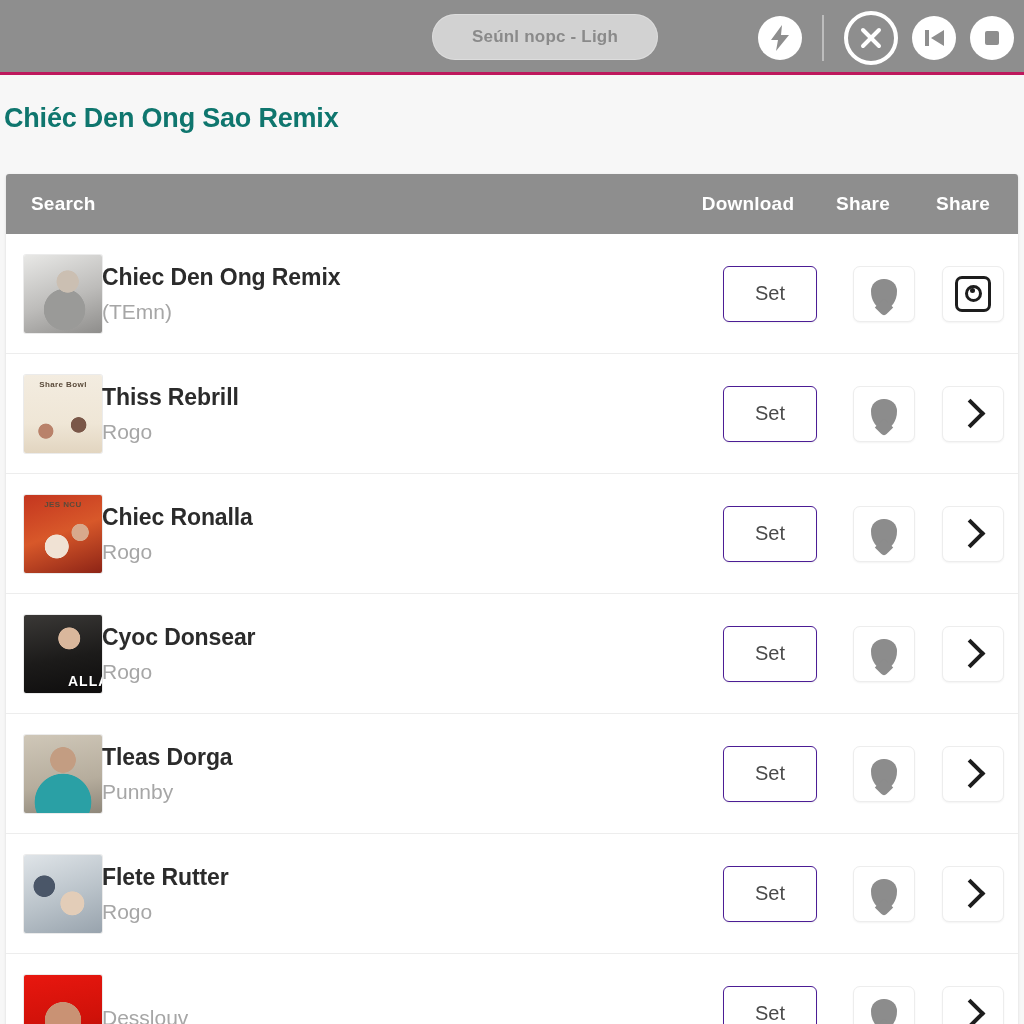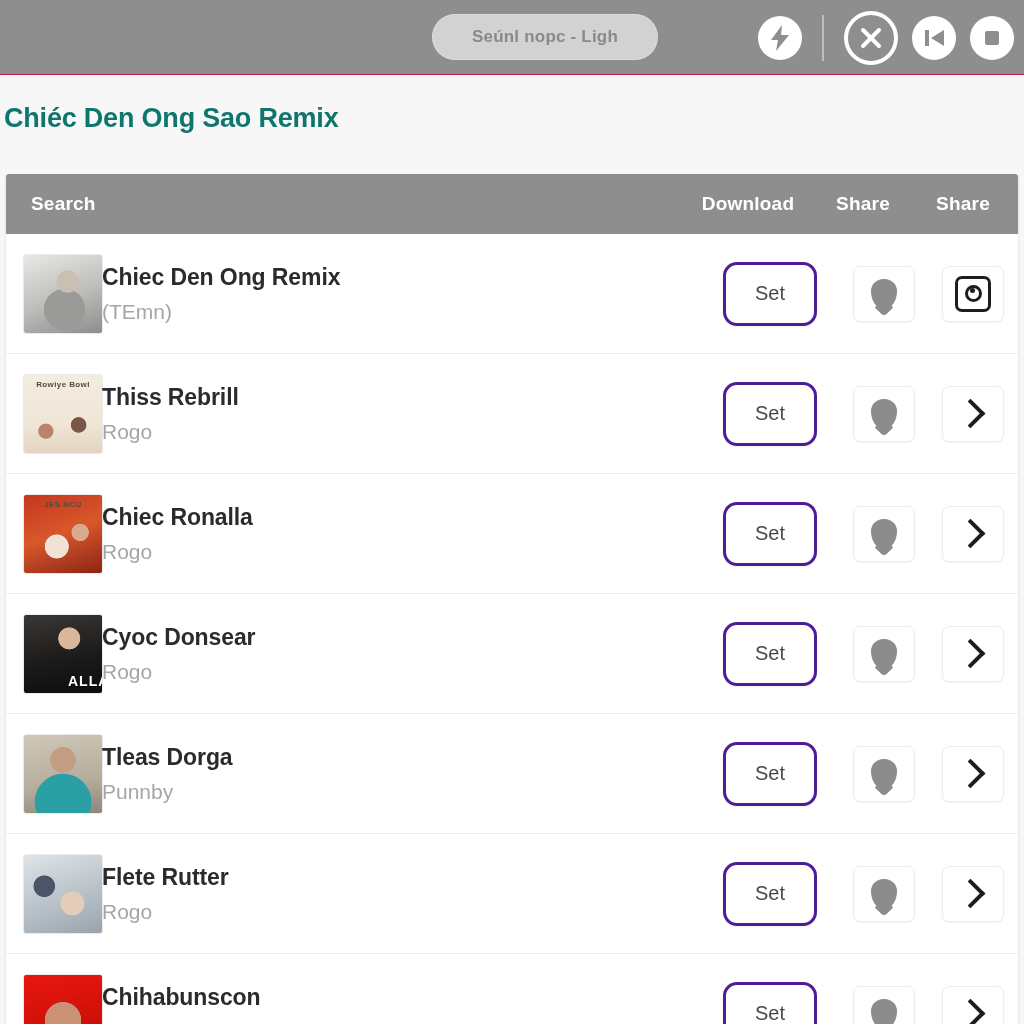--- a/index.html
+++ b/index.html
@@ -15,21 +15,21 @@
     -webkit-font-smoothing: antialiased;
   }
 
   
   .topbar {
     position: relative;
     height: 75px;
     background: #8e8e8e;
     display: flex;
     align-items: center;
-    border-bottom: 1px solid #be185d;
+    border-bottom: 3px solid #be185d;
     box-sizing: border-box;
   }
   .search-pill {
     position: absolute;
     left: 432px;
     top: 14px;
     width: 226px;
     height: 46px;
     border-radius: 23px;
     background: #d2d2d2;
@@ -163,24 +163,24 @@
   .row-sub {
     font-size: 21px;
     color: #a6a6a6;
     margin-top: 9px;
     white-space: nowrap;
     overflow: hidden;
   }
 
   .btn-set {
     width: 94px;
-    height: 64px;
-    border-radius: 14px;
+    height: 56px;
+    border-radius: 6px;
     background: #ffffff;
-    border: 3px solid #4c1d95;
+    border: 1px solid #4c1d95;
     box-shadow: 0 1px 2px rgba(0,0,0,0.06);
     display: flex;
     align-items: center;
     justify-content: center;
     font-size: 20px;
     color: #4a4a4a;
     box-sizing: border-box;
     flex: none;
     margin-right: 36px;
     cursor: pointer;
@@ -400,21 +400,21 @@
     </div>
     <div class="btn-icon">
       <span class="rec-box">
             <span class="rec-dot"></span>
           </span>
     </div>
   </div>
       <div class="row">
     <div class="thumb">
       <div class="thumb-inner art-cream"></div>
-      <div class="art-toptext">Rowiye Bowl</div>
+      <div class="art-toptext">Share Bowl</div>
 
     </div>
     <div class="row-text">
       <div class="row-title">Thiss Rebrill</div>
       <div class="row-sub">Rogo</div>
     </div>
     <div class="btn-set">Set</div>
     <div class="btn-icon second">
       <span class="pin-shape"></span>
     </div>
@@ -491,21 +491,20 @@
     <div class="btn-icon">
       <span class="chev"></span>
     </div>
   </div>
       <div class="row">
     <div class="thumb">
       <div class="thumb-inner art-scarlet"></div>
 
     </div>
     <div class="row-text">
-      <div class="row-title">Chihabunscon</div>
       <div class="row-sub">Desslouv</div>
     </div>
     <div class="btn-set">Set</div>
     <div class="btn-icon second">
       <span class="pin-shape"></span>
     </div>
     <div class="btn-icon">
       <span class="chev"></span>
     </div>
   </div>

